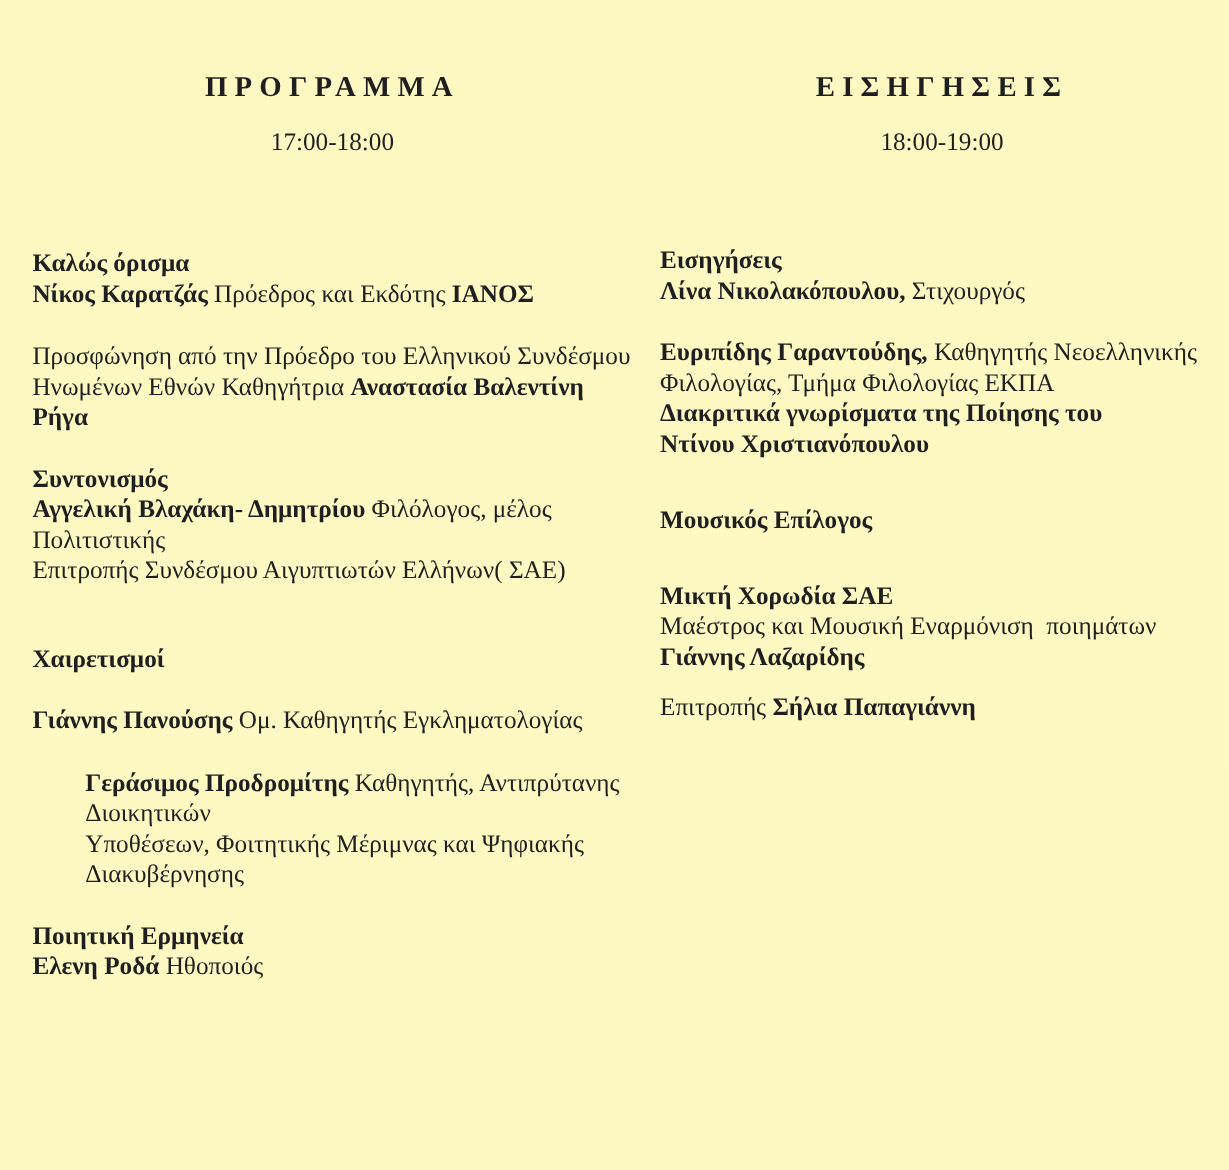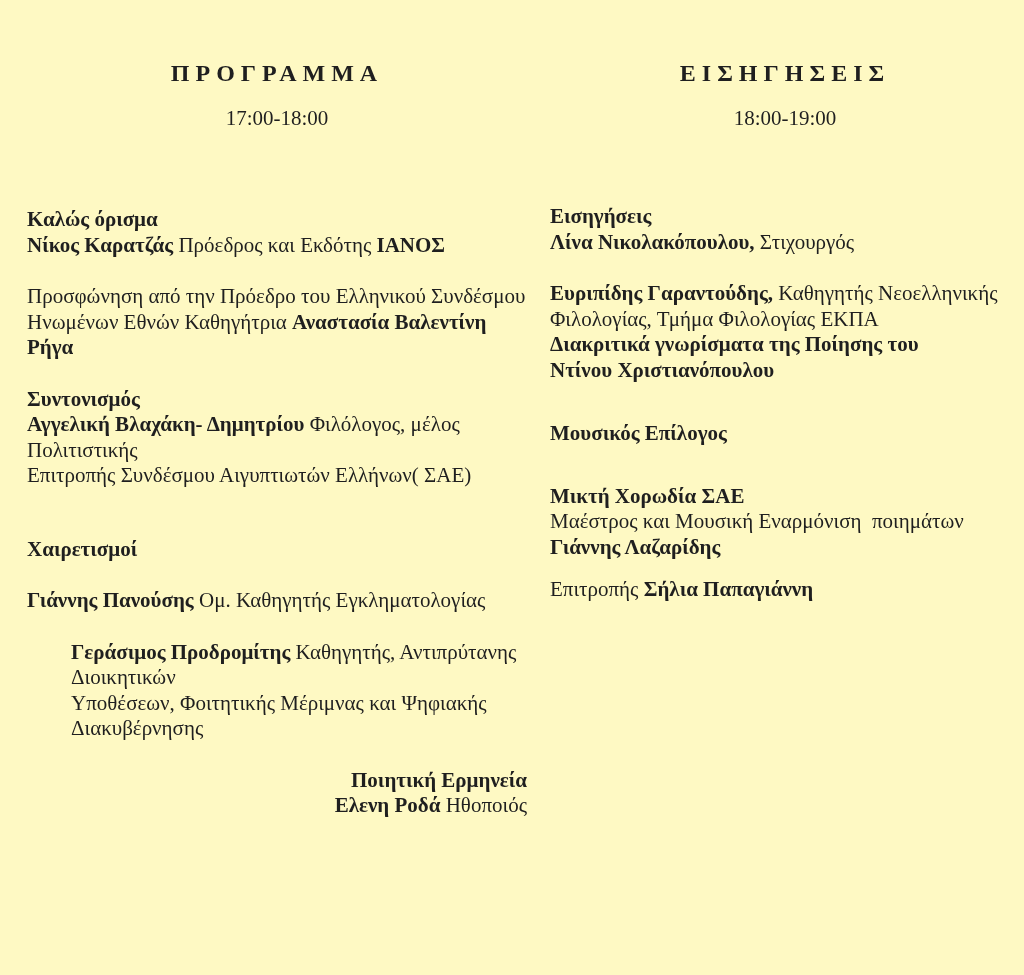--- a/index.html
+++ b/index.html
@@ -48,21 +48,21 @@
   <div class="col col-left">
     <h1 class="col-title">ΠΡΟΓΡΑΜΜΑ</h1>
     <div class="col-time">17:00-18:00</div>
     <div class="blocks">
         <p class="block" style="margin-bottom: 26px;"><span class="b">Καλώς όρισμα</span><br><span class="b">Νίκος Καρατζάς</span><span> Πρόεδρος και Εκδότης </span><span class="b">ΙΑΝΟΣ</span></p>
         <p class="block" style="margin-bottom: 26px;"><span>Προσφώνηση από την Πρόεδρο του Ελληνικού Συνδέσμου</span><br><span>Ηνωμένων Εθνών Καθηγήτρια </span><span class="b">Αναστασία Βαλεντίνη Ρήγα</span></p>
         <p class="block" style=""><span class="b">Συντονισμός</span><br><span class="b">Αγγελική Βλαχάκη- Δημητρίου</span><span> Φιλόλογος, μέλος Πολιτιστικής</span><br><span>Επιτροπής Συνδέσμου Αιγυπτιωτών Ελλήνων( ΣΑΕ)</span></p>
         <p class="block" style="margin-bottom: 26px; margin-top: 48px;"><span class="b">Χαιρετισμοί</span></p>
         <p class="block" style="margin-bottom: 26px;"><span class="b">Γιάννης Πανούσης</span><span> Ομ. Καθηγητής Εγκληματολογίας</span></p>
         <p class="block" style="margin-bottom: 26px; margin-left: 44px;"><span class="b">Γεράσιμος Προδρομίτης</span><span> Καθηγητής, Αντιπρύτανης Διοικητικών</span><br><span>Υποθέσεων, Φοιτητικής Μέριμνας και Ψηφιακής Διακυβέρνησης</span><br></p>
-        <p class="block" style="margin-bottom: 16px; text-align: right;"><span class="b">Ποιητική Ερμηνεία</span><br><span class="b">Ελενη Ροδά</span><span> Ηθοποιός</span></p>
+        <p class="block" style="margin-bottom: 16px;"><span class="b">Ποιητική Ερμηνεία</span><br><span class="b">Ελενη Ροδά</span><span> Ηθοποιός</span></p>
       </div>
   </div>
 
   <div class="col col-right">
     <h1 class="col-title">ΕΙΣΗΓΗΣΕΙΣ</h1>
     <div class="col-time">18:00-19:00</div>
     <div class="blocks">
         <p class="block" style="margin-bottom: 26px;"><span class="b">Εισηγήσεις</span><br><span class="b">Λίνα Νικολακόπουλου,</span><span> Στιχουργός</span><br></p>
         <p class="block" style="margin-bottom: 38px;"><span class="b">Ευριπίδης Γαραντούδης,</span><span> Καθηγητής Νεοελληνικής</span><br><span>Φιλολογίας, Τμήμα Φιλολογίας ΕΚΠΑ</span><br><span class="b">Διακριτικά γνωρίσματα της Ποίησης του</span><br><span class="b">Ντίνου Χριστιανόπουλου</span></p>
         <p class="block" style="margin-bottom: 37px;"><span class="b">Μουσικός Επίλογος</span></p>

